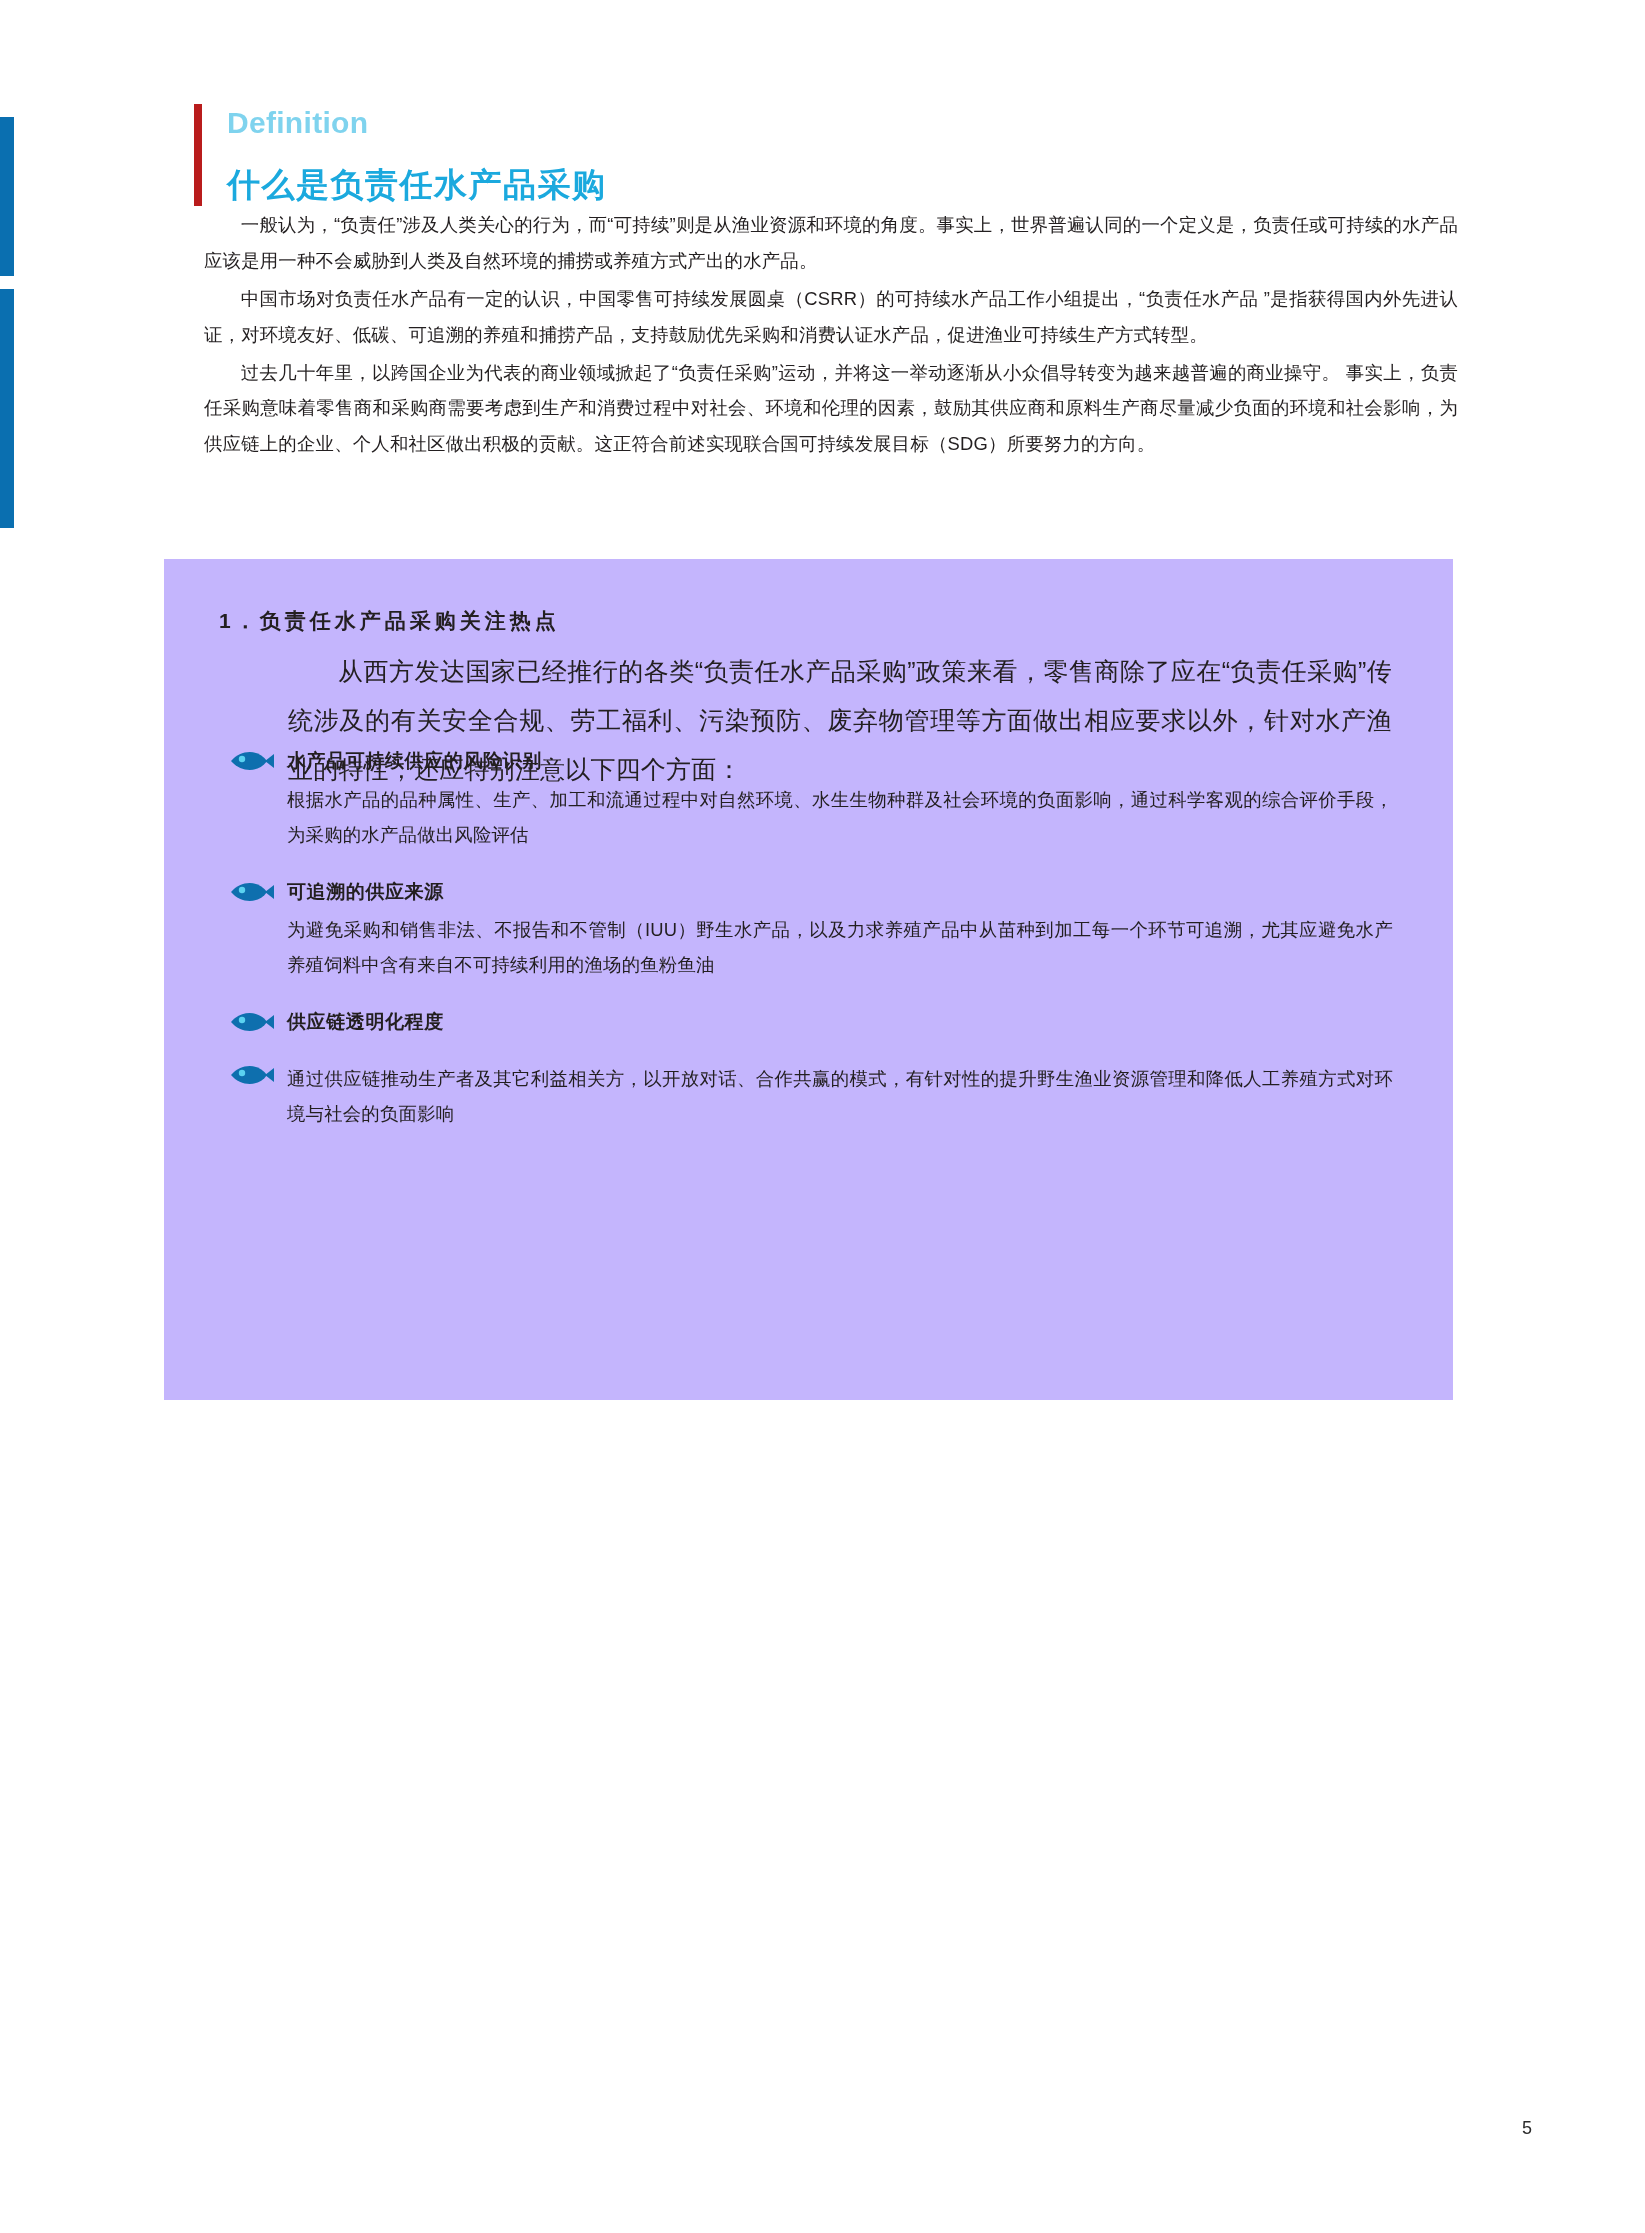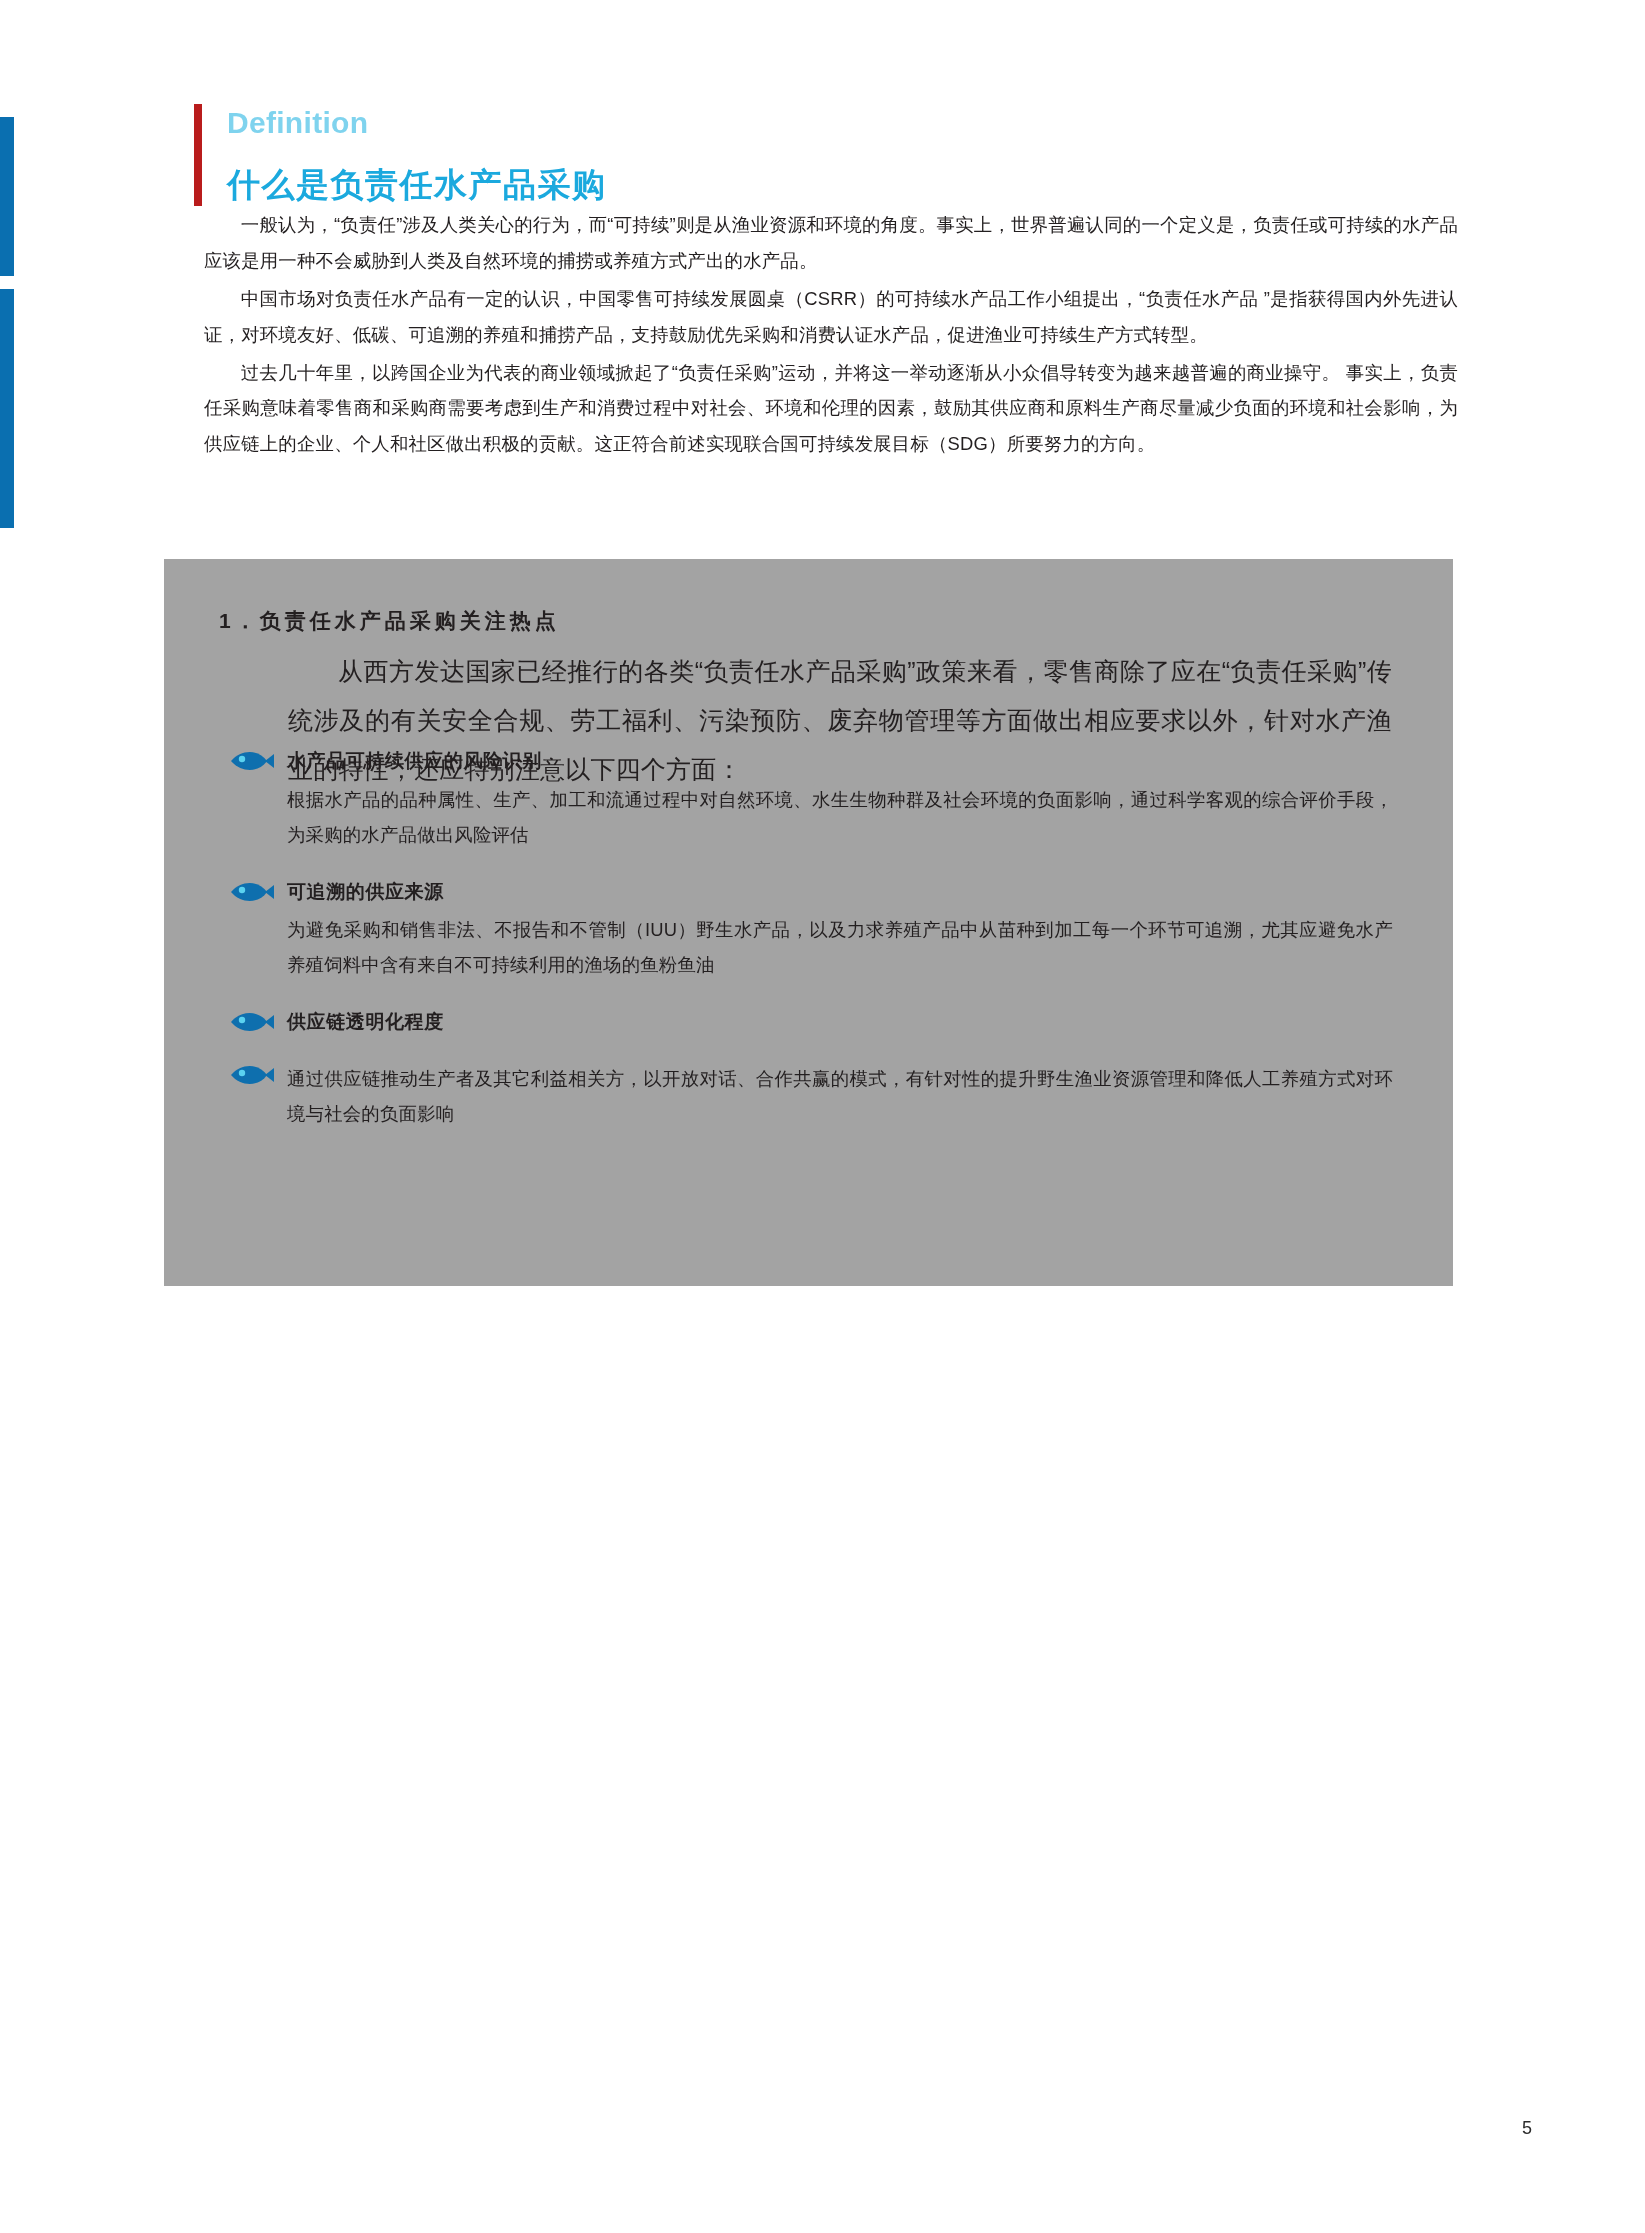--- a/index.html
+++ b/index.html
@@ -75,22 +75,22 @@
     text-indent: 2em;
     letter-spacing: 0.2px;
   }
 
   
   .box {
     position: absolute;
     left: 164px;
     top: 559px;
     width: 1289px;
-    height: 727px;
-    background: #a3a3a3;
+    height: 841px;
+    background: #c4b5fd;
   }
   .box-title {
     position: absolute;
     left: 55px;
     top: 48px;
     font-size: 21px;
     font-weight: bold;
     color: #231f20;
     letter-spacing: 4px;
   }

